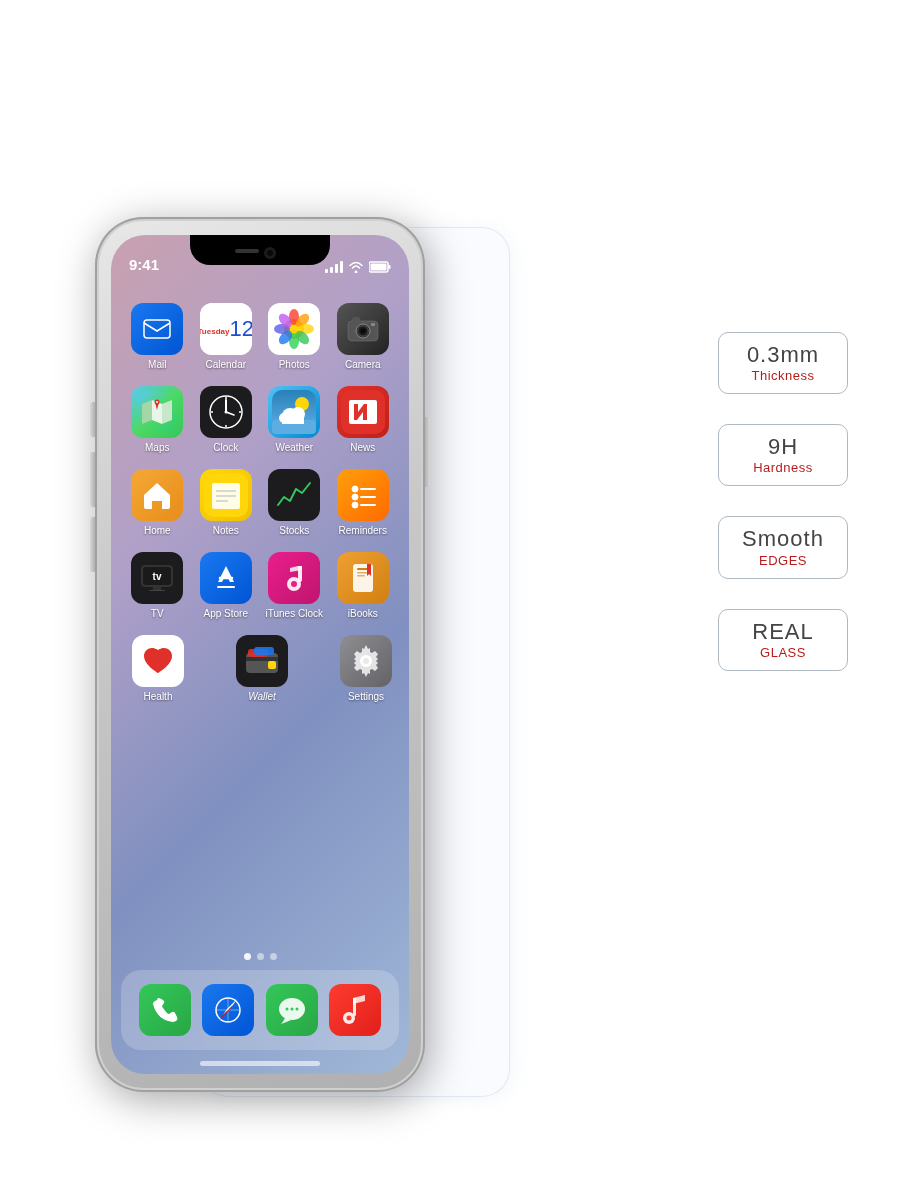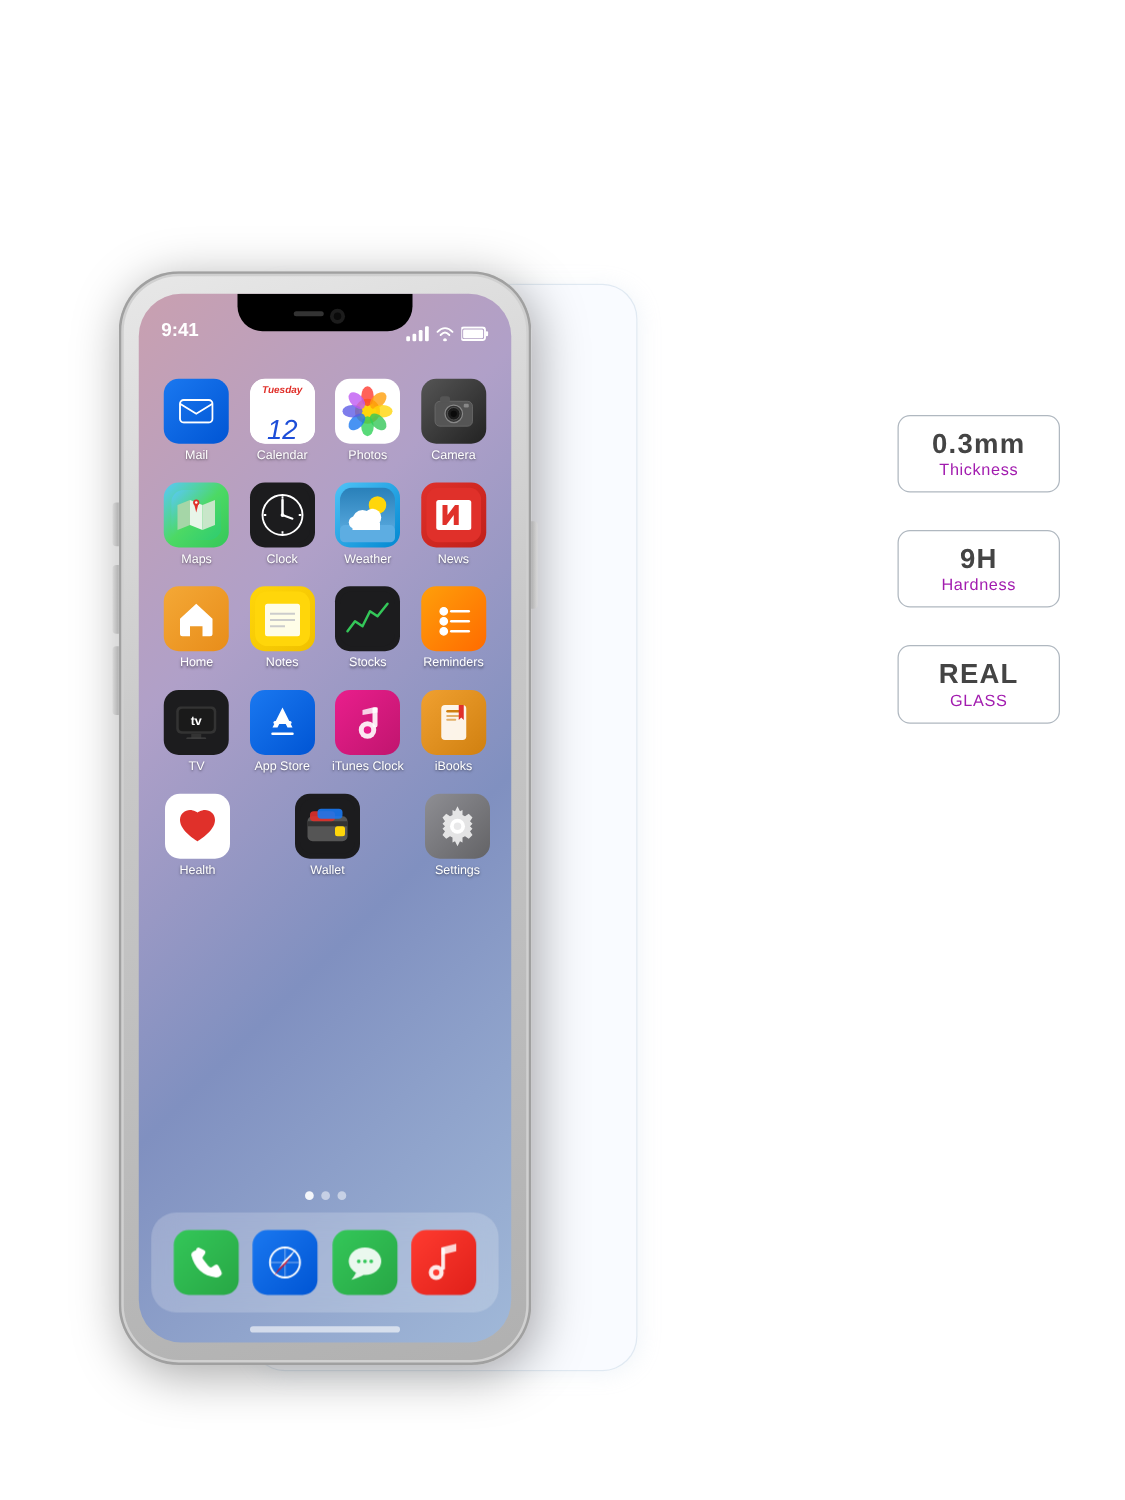--- a/index.html
+++ b/index.html
@@ -274,43 +274,42 @@
     .feature-badge {
       border: 1.5px solid #b0b8c0;
       border-radius: 10px;
       padding: 10px 18px;
       background: rgba(255,255,255,0.92);
       text-align: center;
       min-width: 130px;
     }
     .feature-badge-main {
       font-size: 22px;
-      font-weight: 700;
+      font-weight: 400;
       color: #444;
       letter-spacing: 1px;
       line-height: 1.1;
     }
     .feature-badge-sub {
       font-size: 13px;
-      color: #a21caf;
+      color: #b91c1c;
       letter-spacing: 0.5px;
       margin-top: 1px;
     }
 
     
     .calendar-inner {
       width: 100%;
       height: 100%;
       background: white;
       border-radius: 12px;
       display: flex;
-      flex-direction: column;
-      align-items: center;
-      justify-content: space-between;
-      font-style: italic;
+      flex-direction: row;
+      align-items: center;
+      justify-content: center;
     }
     .calendar-day-name {
       font-size: 8px;
       color: #e0302a;
       font-weight: 600;
       margin-top: 4px;
     }
     .calendar-day-num {
       font-size: 22px;
       font-weight: 300;
@@ -616,21 +615,21 @@
         <div class="icon-row" style="justify-content: space-between; padding-left: 4px;">
           <div class="app-icon">
             <div class="app-icon-img icon-health">
               <svg width="44" height="44" viewBox="0 0 44 44">
                 <rect width="44" height="44" rx="10" fill="white"></rect>
                 <path d="M22 34 C22 34 8 26 8 17 C8 12 12 9 16 9 C19 9 22 11 22 11 C22 11 25 9 28 9 C32 9 36 12 36 17 C36 26 22 34 22 34Z" fill="#e0302a"></path>
               </svg>
             </div>
             <span class="app-icon-label">Health</span>
           </div>
-          <div class="app-icon" style="margin-left: 18px;">
+          <div class="app-icon" style="margin-left: 18px; font-style: italic;">
             <div class="app-icon-img icon-wallet">
               <svg width="44" height="44" viewBox="0 0 44 44">
                 <rect width="44" height="44" rx="10" fill="#1c1c1e"></rect>
                 <rect x="6" y="14" width="32" height="20" rx="4" fill="#555"></rect>
                 <rect x="6" y="18" width="32" height="4" fill="#333"></rect>
                 <rect x="28" y="22" width="8" height="8" rx="2" fill="#ffd60a"></rect>
 
                 <rect x="8" y="10" width="20" height="8" rx="3" fill="#e0302a" opacity="0.9"></rect>
                 <rect x="14" y="8" width="20" height="8" rx="3" fill="#1a78f0" opacity="0.9"></rect>
               </svg>
@@ -708,18 +707,22 @@
   <div class="features">
     <div class="feature-badge">
       <div class="feature-badge-main">0.3mm</div>
       <div class="feature-badge-sub">Thickness</div>
     </div>
     <div class="feature-badge">
       <div class="feature-badge-main">9H</div>
       <div class="feature-badge-sub">Hardness</div>
     </div>
     <div class="feature-badge">
+      <div class="feature-badge-main">Smooth</div>
+      <div class="feature-badge-sub">EDGES</div>
+    </div>
+    <div class="feature-badge">
       <div class="feature-badge-main">REAL</div>
       <div class="feature-badge-sub">GLASS</div>
     </div>
   </div>
 
 </div>
 
 </body></html>

